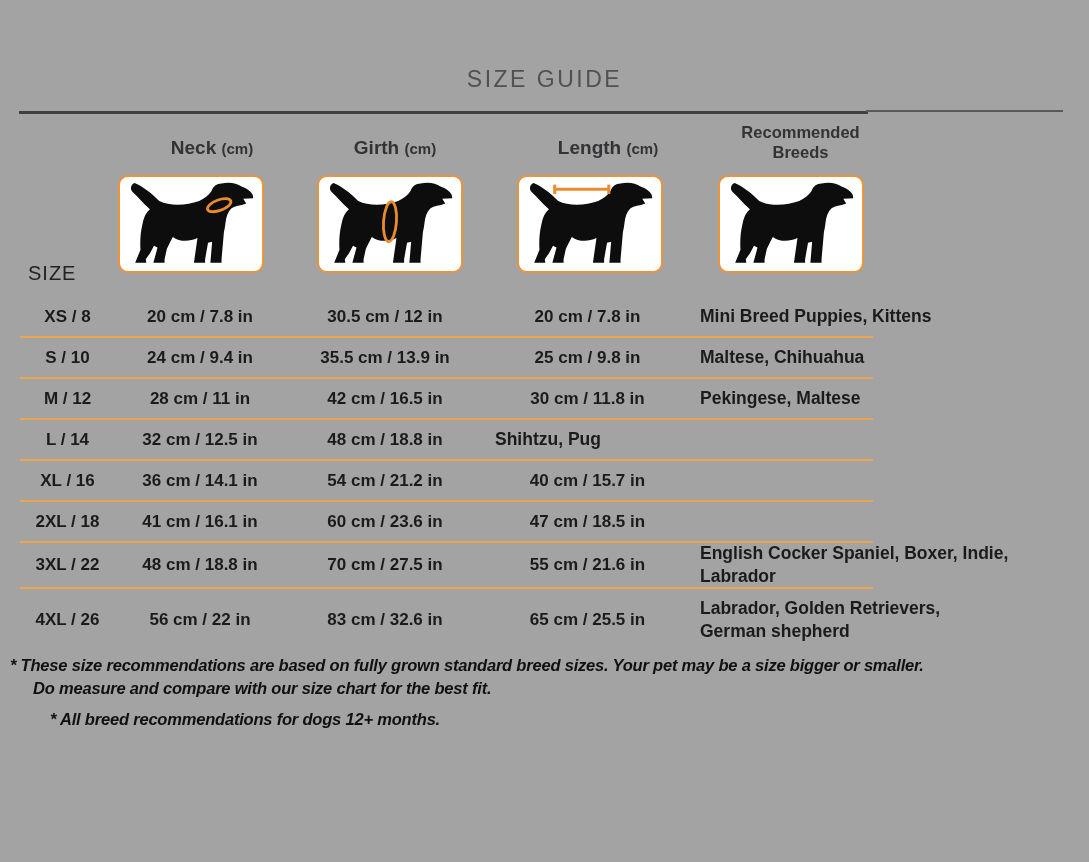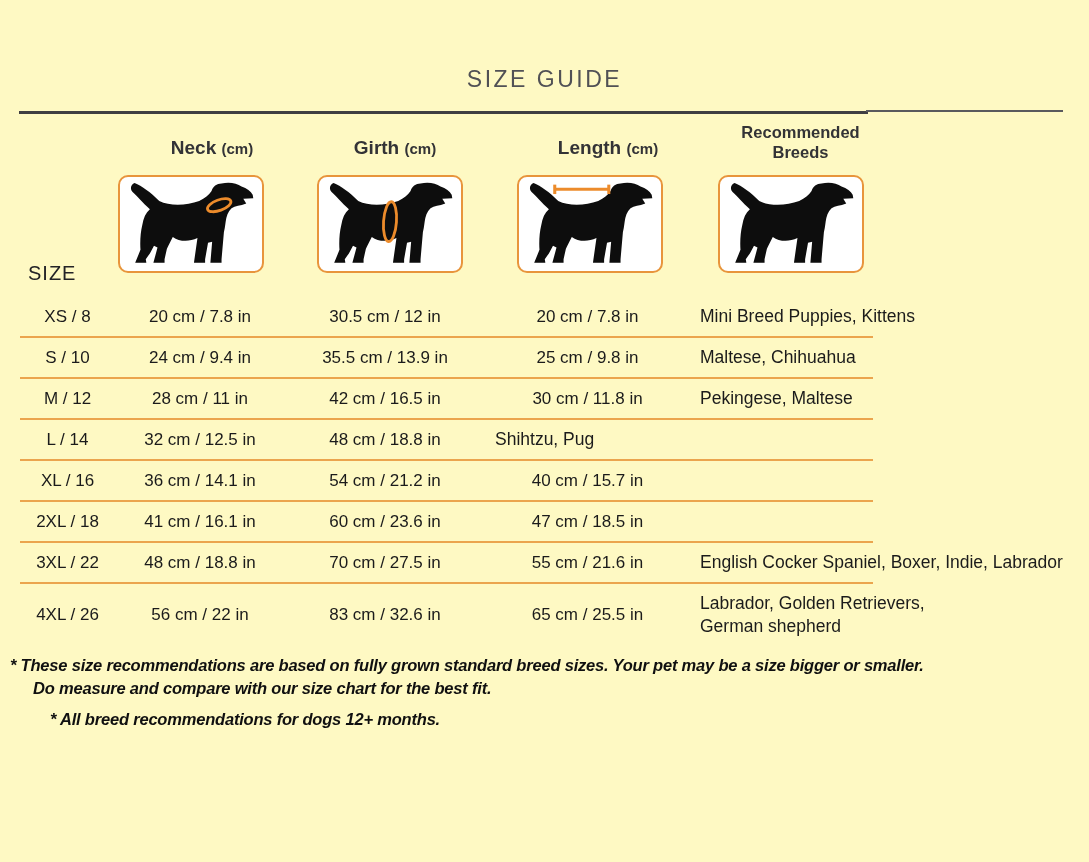--- a/index.html
+++ b/index.html
@@ -3,21 +3,21 @@
 <meta charset="utf-8">
 <style>
   * { margin: 0; padding: 0; box-sizing: border-box; }
   html, body { background: #ffffff; }
   body { font-family: "Liberation Sans", sans-serif; }
 
   .page {
     position: relative;
     width: 1089px;
     height: 862px;
-    background: #fef9c3;
+    background: #a3a3a3;
     overflow: hidden;
   }
 
   
   .title {
     position: absolute;
     top: 66px; left: 0;
     width: 100%;
     text-align: center;
     font-size: 23px;
@@ -96,20 +96,21 @@
     width: 1049px;
   }
   .row {
     position: relative;
     display: grid;
     grid-template-columns: 95px 170px 200px 205px 1fr;
     align-items: center;
     min-height: 41px;
     font-size: 17px;
     color: var(--text-color);
+    font-weight: bold;
   }
   .row:last-child { min-height: 64px; }
   .row:not(:last-child)::after {
     content: "";
     position: absolute;
     left: 0; bottom: -1px;
     width: 853px; height: 2px;
     background: var(--separator-color);
   }
   .cell { text-align: center; }

